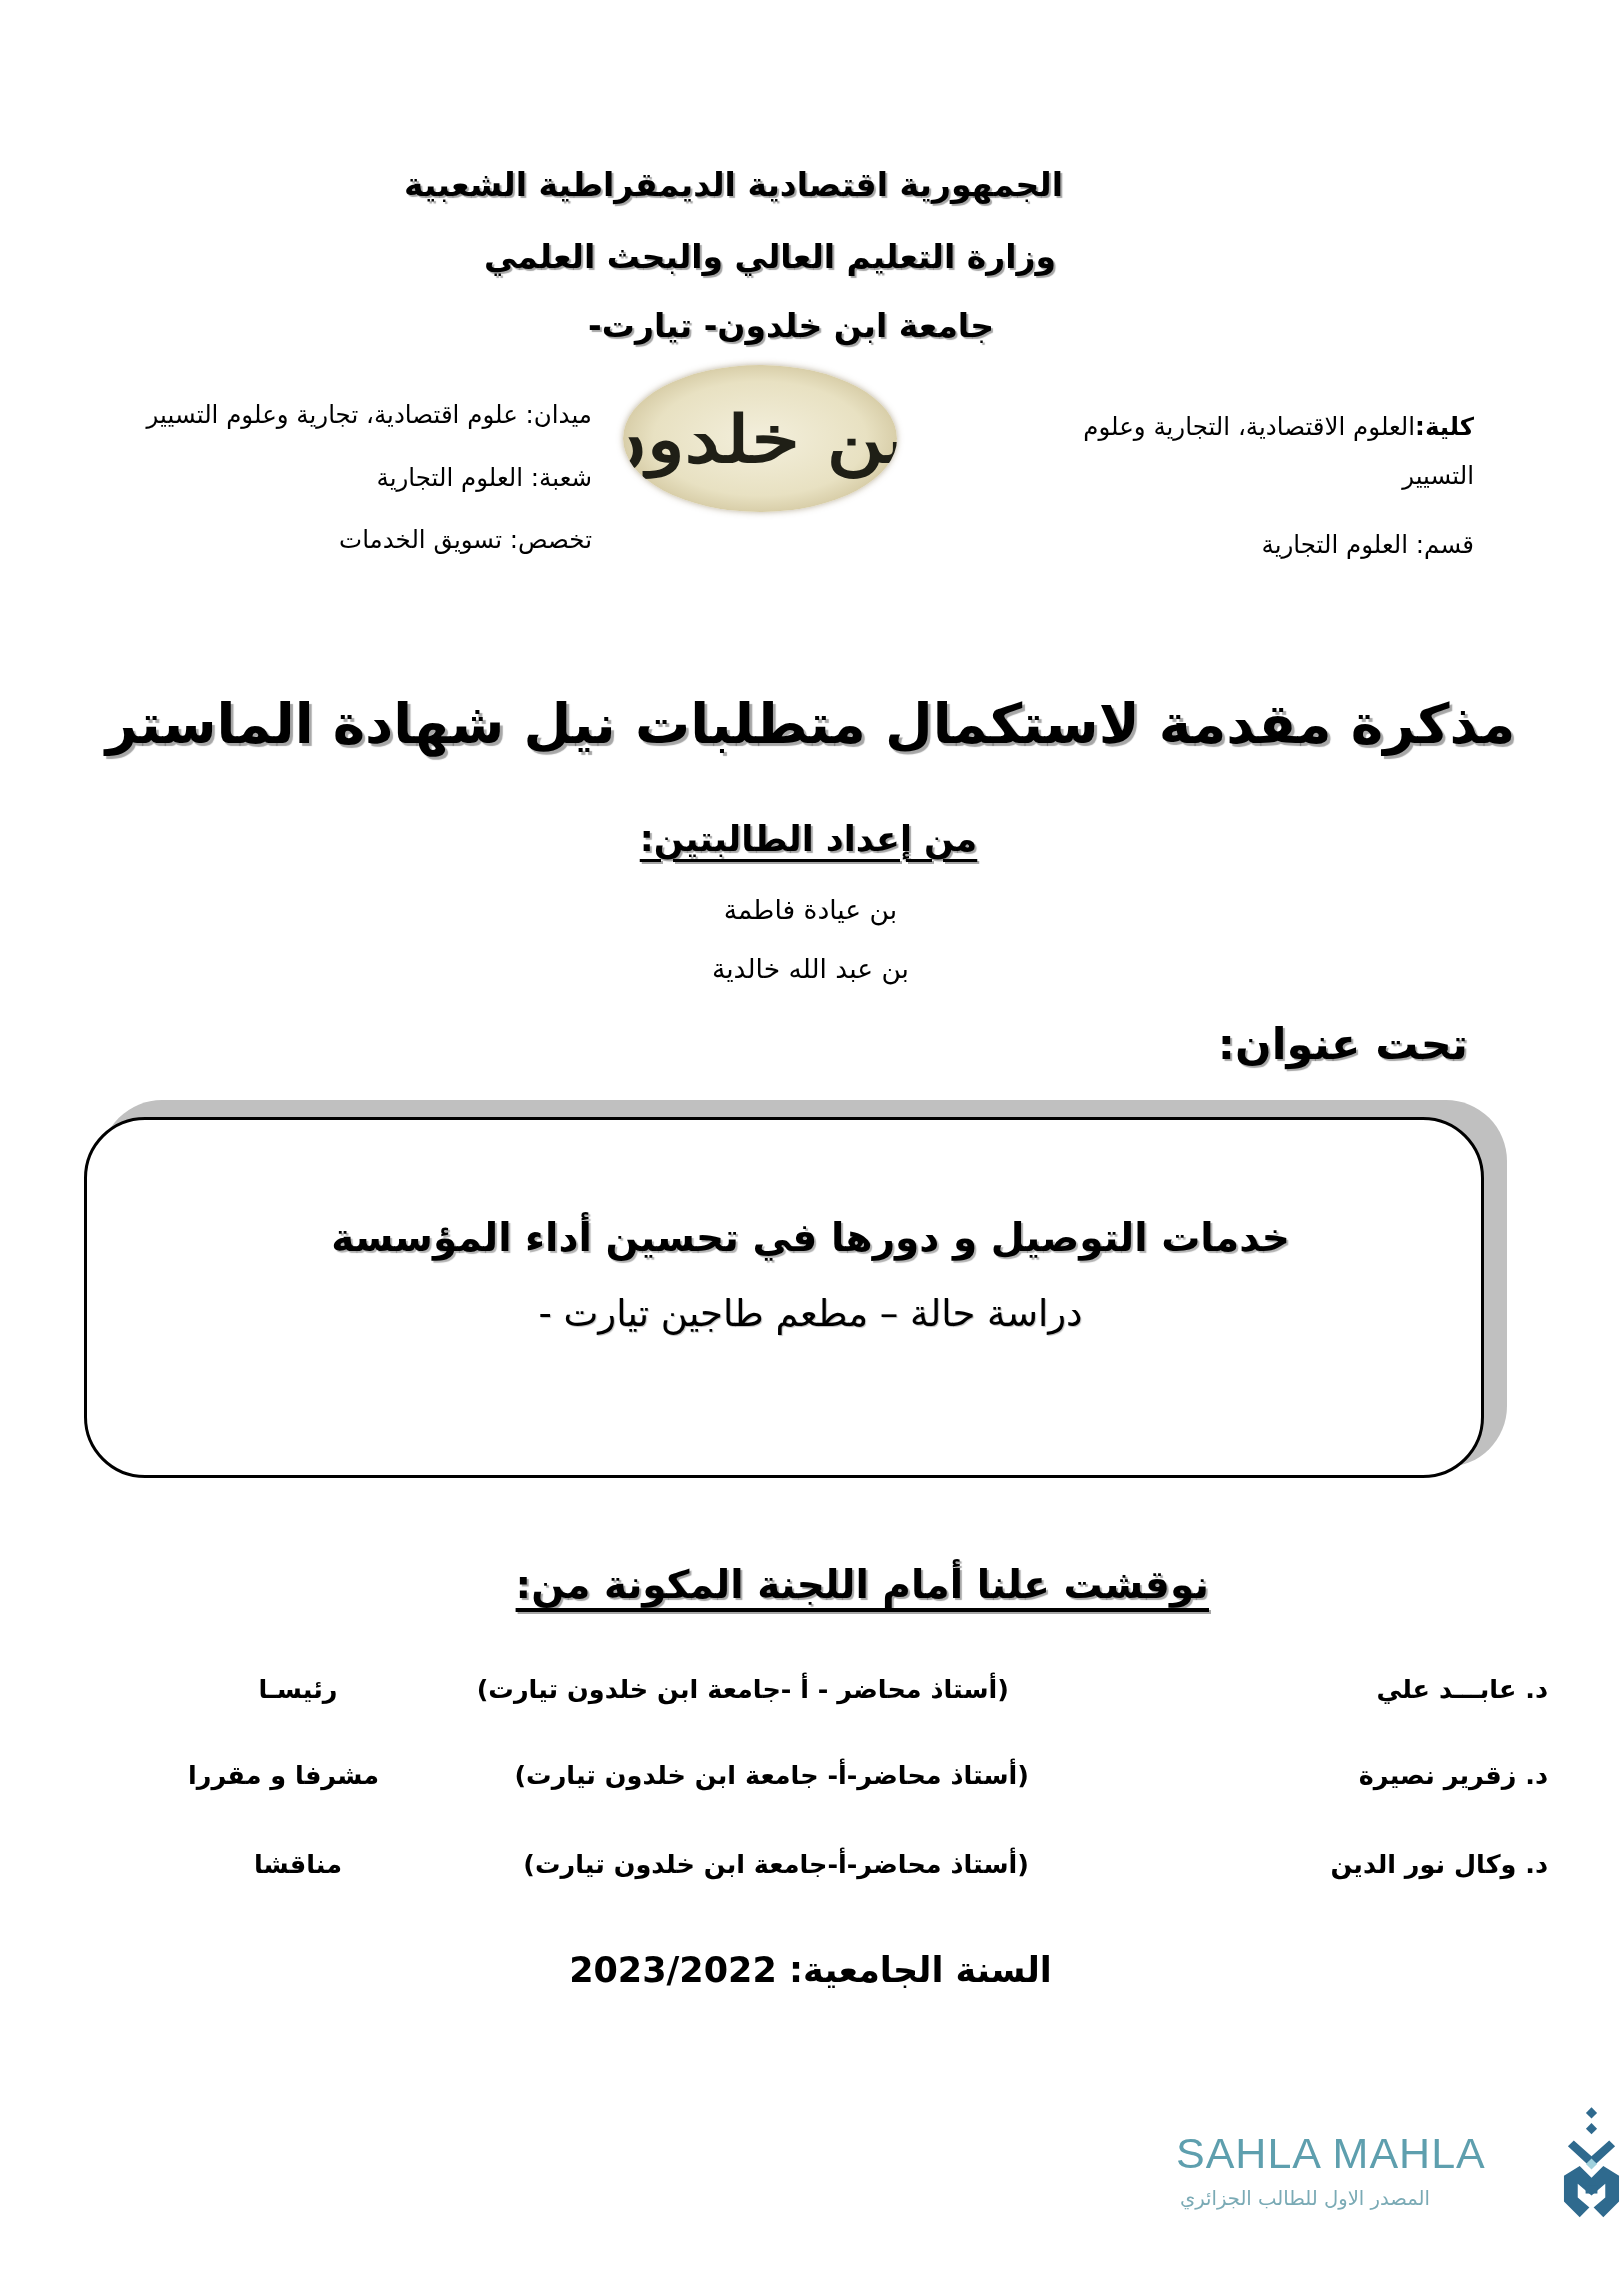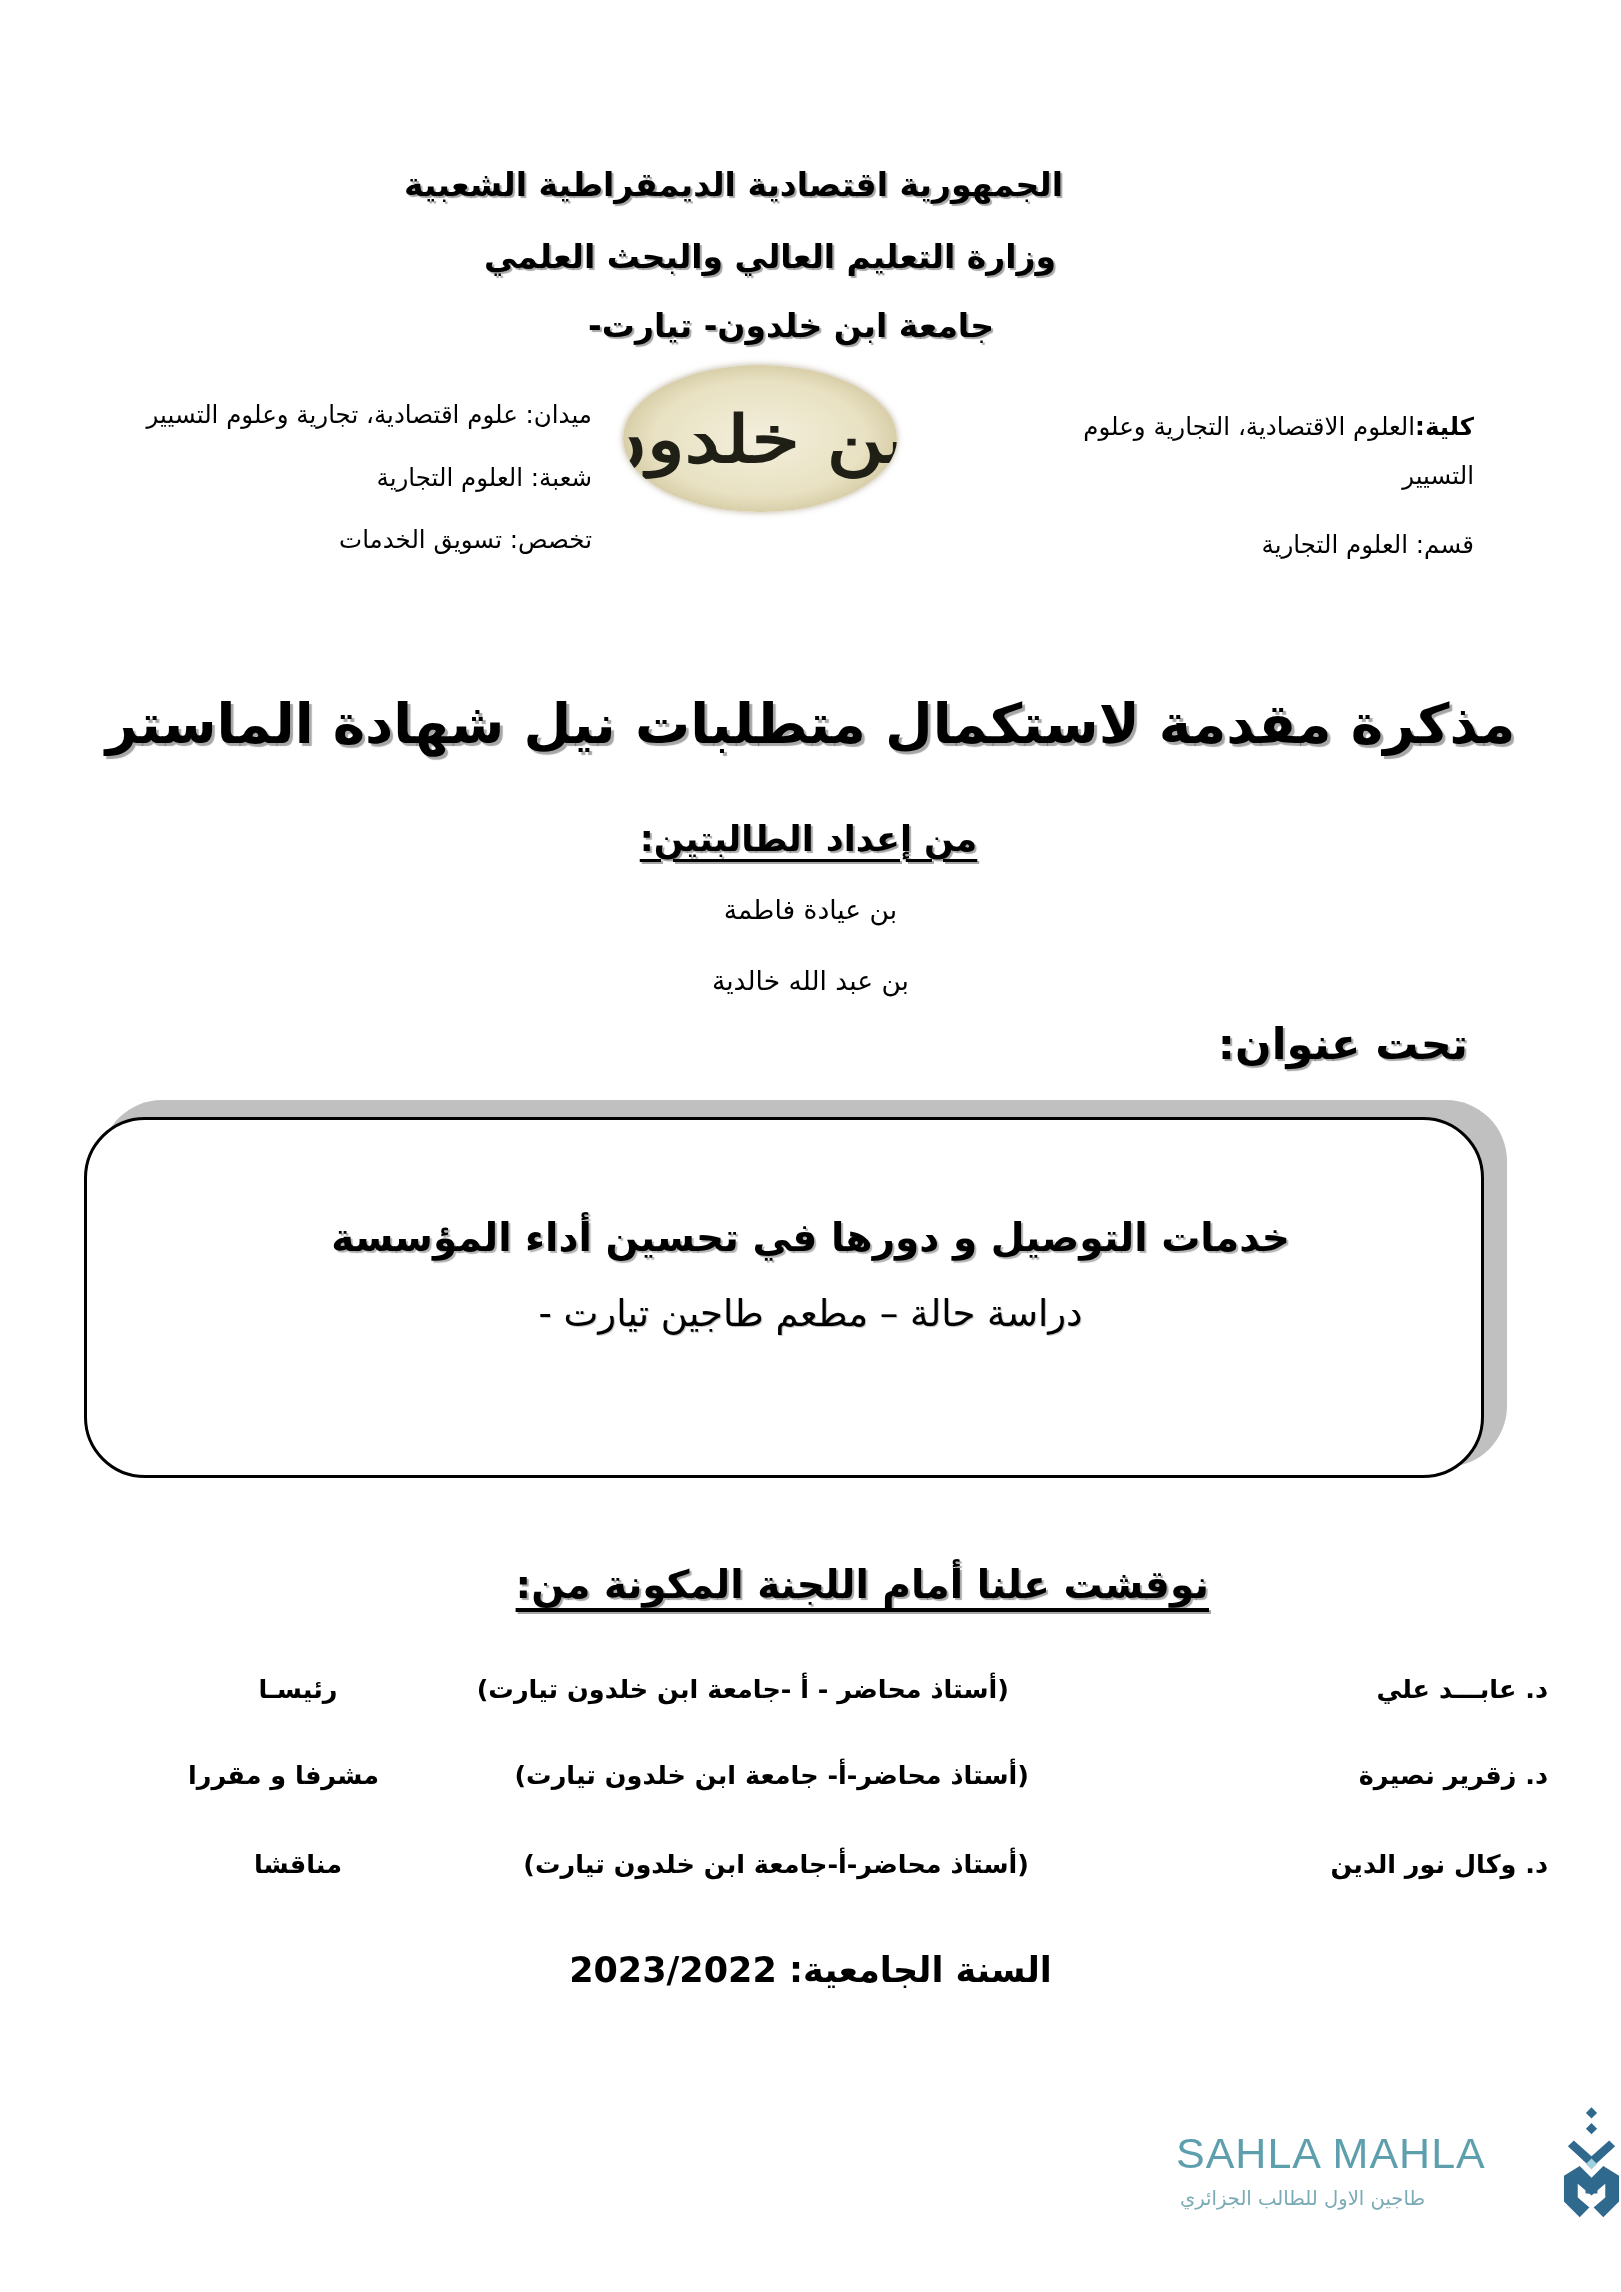--- a/index.html
+++ b/index.html
@@ -46,21 +46,21 @@
       left: 0; right: 0; top: 692px; text-align: center;
       font-size: 55px; direction: rtl;
       text-shadow: 2.9px 2.9px 1px rgba(0,0,0,0.35);
     }
     #prepared-by {
       left: 0; right: 4px; top: 819px; text-align: center; font-size: 35px; direction: rtl;
     }
     #prepared-by span { text-decoration: underline; text-decoration-thickness: 2.9px; text-underline-offset: 7.8px; }
     .student { left: 0; right: 0; text-align: center; font-size: 26.5px; direction: rtl; }
     #student-1 { top: 894px; }
-    #student-2 { top: 953px; margin-top: 12px; }
+    #student-2 { top: 953px; }
 
     #under-title {
       right: 153px; top: 1019px; font-size: 43px; direction: rtl;
     }
     #under-title span { text-decoration-thickness: 3.9px; text-underline-offset: 9.8px; }
 
     
     #box-shadow {
       left: 101px; top: 1100px; width: 1406px; height: 367px;
       background: #c0c0c0; border-radius: 61px;
@@ -181,21 +181,21 @@
   <span class="role">مناقشا</span>
 </div>
 
 <div id="academic-year" class="abs">
   <span>السنة الجامعية:</span>
   <span class="num">2023/2022</span>
 </div>
 
 <div id="watermark" class="abs">
   <span id="wm-text">SAHLA MAHLA</span>
-  <span id="wm-sub">طاجين الاول للطالب الجزائري</span>
+  <span id="wm-sub">المصدر الاول للطالب الجزائري</span>
   <svg id="wm-icon" viewBox="0 0 64 120">
     <rect x="28" y="2" width="8" height="8" transform="rotate(45 32 6)" fill="#2f6a8e"></rect>
     <rect x="28" y="18" width="8" height="8" transform="rotate(45 32 22)" fill="#2f6a8e"></rect>
     <path d="M14 34 L32 50 L50 34 L56 40 L32 62 L8 40 Z" fill="#2f6a8e"></path>
     <rect x="28" y="54" width="8" height="8" transform="rotate(45 32 58)" fill="#9fd0dc"></rect>
     <path d="M4 70 L20 60 L32 72 L44 60 L60 70 L60 96 L44 112 L32 100 L20 112 L4 96 Z" fill="#2f6a8e"></path>
     <path d="M18 78 L32 90 L46 78 L46 92 L32 104 L18 92 Z" fill="#ffffff"></path>
     <rect x="26" y="80" width="12" height="8" fill="#2f6a8e"></rect>
   </svg>
 </div>

